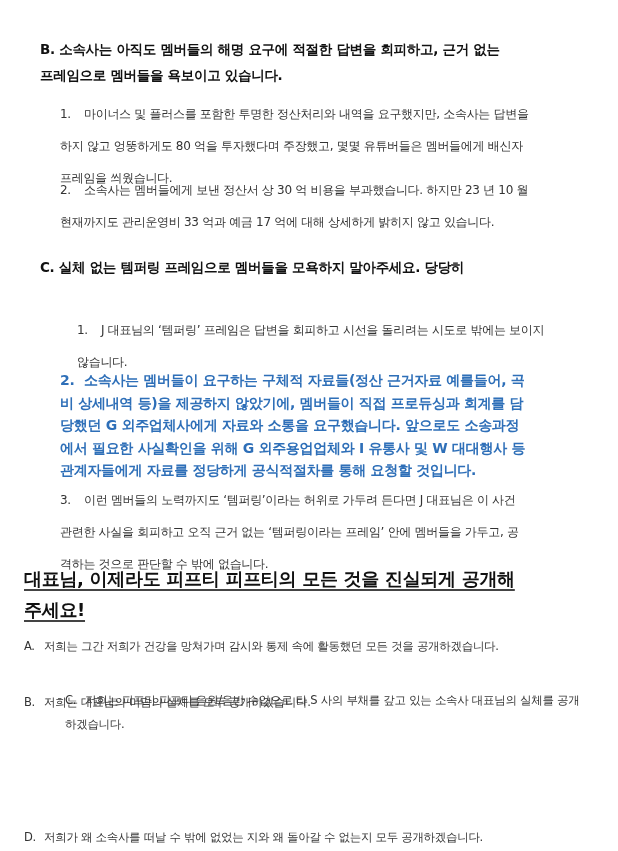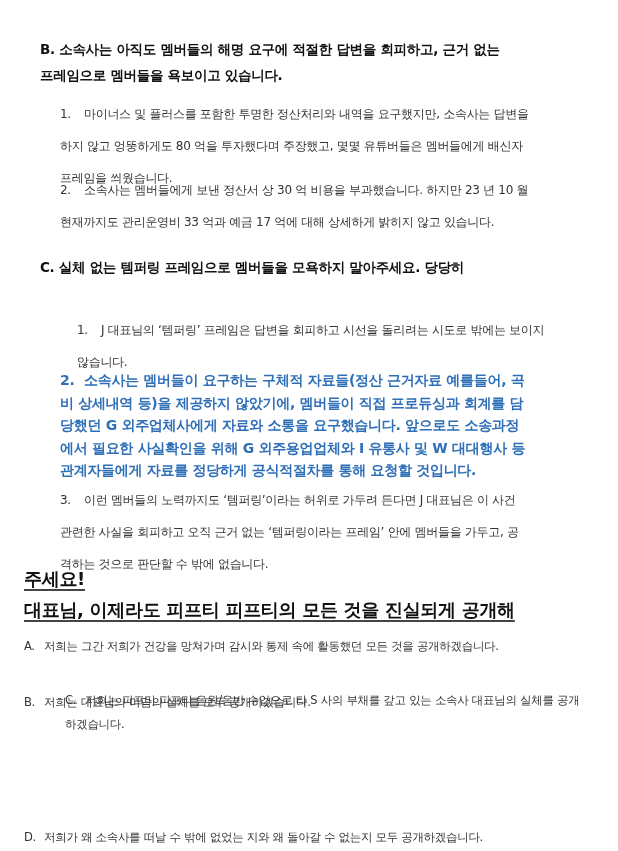--- a/index.html
+++ b/index.html
@@ -109,22 +109,22 @@
 
   <div class="item blue" style="top:369px;">
     <span class="num">2.</span><span>소속사는 멤버들이 요구하는 구체적 자료들(정산 근거자료 예를들어, 곡비 상세내역  등)을 제공하지 않았기에, 멤버들이 직접 프로듀싱과 회계를 담당했던 G 외주업체사에게 자료와 소통을 요구했습니다. 앞으로도 소송과정에서 필요한 사실확인을 위해 G 외주용업업체와 I 유통사 및 W 대대행사 등 관계자들에게 자료를 정당하게 공식적절차를 통해 요청할 것입니다.</span>
   </div>
 
   <div class="item" style="top:484px;">
     <span class="num">3.</span><span>이런 멤버들의 노력까지도 ‘템퍼링’이라는 허위로 가두려 든다면 J 대표님은 이 사건 관련한 사실을 회피하고 오직 근거 없는 ‘템퍼링이라는 프레임’ 안에 멤버들을 가두고, 공격하는 것으로 판단할 수 밖에 없습니다.</span>
   </div>
 
   <div class="big-heading" style="top:563px;">
+    <div><span>대표님, 이제라도 피프티 피프티의 모든 것을 진실되게 공개해</span></div>
     <div><span>주세요!</span></div>
-    <div><span>대표님, 이제라도 피프티 피프티의 모든 것을 진실되게 공개해</span></div>
   </div>
 
   <div class="promise" style="top:690px;">
     <span class="letter">B.</span><span>저희는 대표님의 미담의 실체를 모두 공개하겠습니다.</span>
   </div>
 
   <div class="promise" style="top:634px;">
     <span class="letter">A.</span><span>저희는 그간 저희가 건강을 망쳐가며 감시와 통제 속에 활동했던 모든 것을 공개하겠습니다.</span>
   </div>
 

